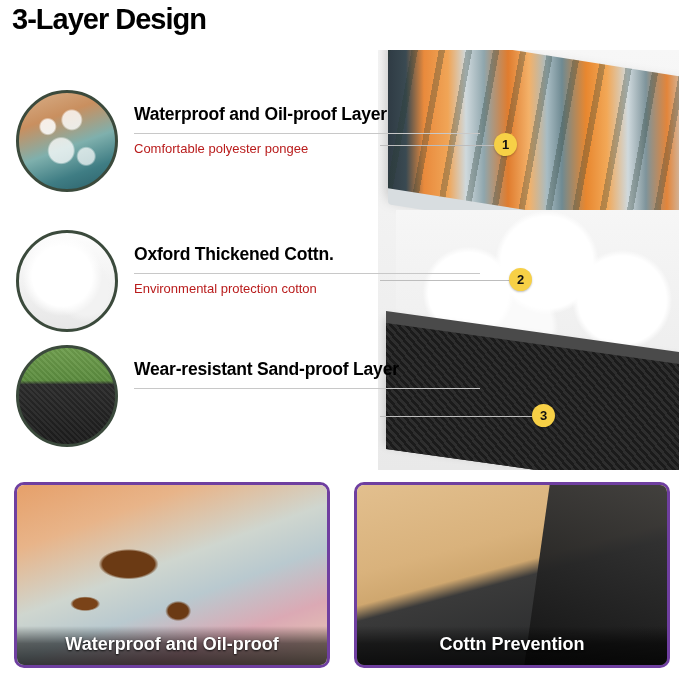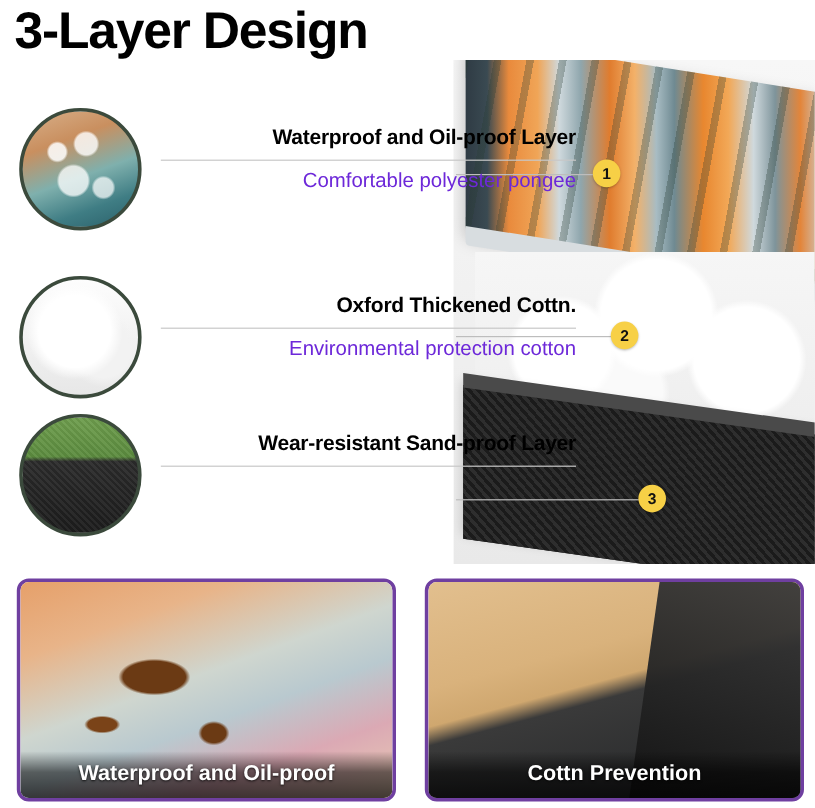--- a/index.html
+++ b/index.html
@@ -14,21 +14,21 @@
     color: #1a1a1a;
     overflow: hidden;
     position: relative;
   }
 
   
   .title {
     position: absolute;
     left: 12px;
     top: 4px;
-    font-size: 43px;
+    font-size: 29px;
     font-weight: bold;
     letter-spacing: -1px;
     color: #000;
     line-height: 1.05;
   }
 
   
   .hero {
     position: absolute;
     left: 378px;
@@ -118,21 +118,20 @@
     height: 12px;
     background: #4a4a4a;
   }
 
   
   .feature {
     position: absolute;
     left: 10px;
     width: 470px;
     height: 108px;
-    text-align: right;
   }
   .feature.f1 { top: 88px; }
   .feature.f2 { top: 228px; }
   .feature.f3 { top: 343px; }
 
   .thumb {
     position: absolute;
     left: 6px;
     top: 2px;
     width: 96px;
@@ -178,22 +177,22 @@
     color: #000;
     letter-spacing: -.2px;
     margin: 0 0 8px 0;
   }
   .feat-rule {
     height: 1px;
     background: #c8c8c8;
     margin: 0 0 7px 0;
   }
   .feat-sub {
-    font-size: 17px;
-    color: #6d28d9;
+    font-size: 13px;
+    color: #b91c1c;
     margin: 0;
   }
 
   
   .leader {
     position: absolute;
     height: 1px;
     background: #bdbdbd;
   }
   .badge {

